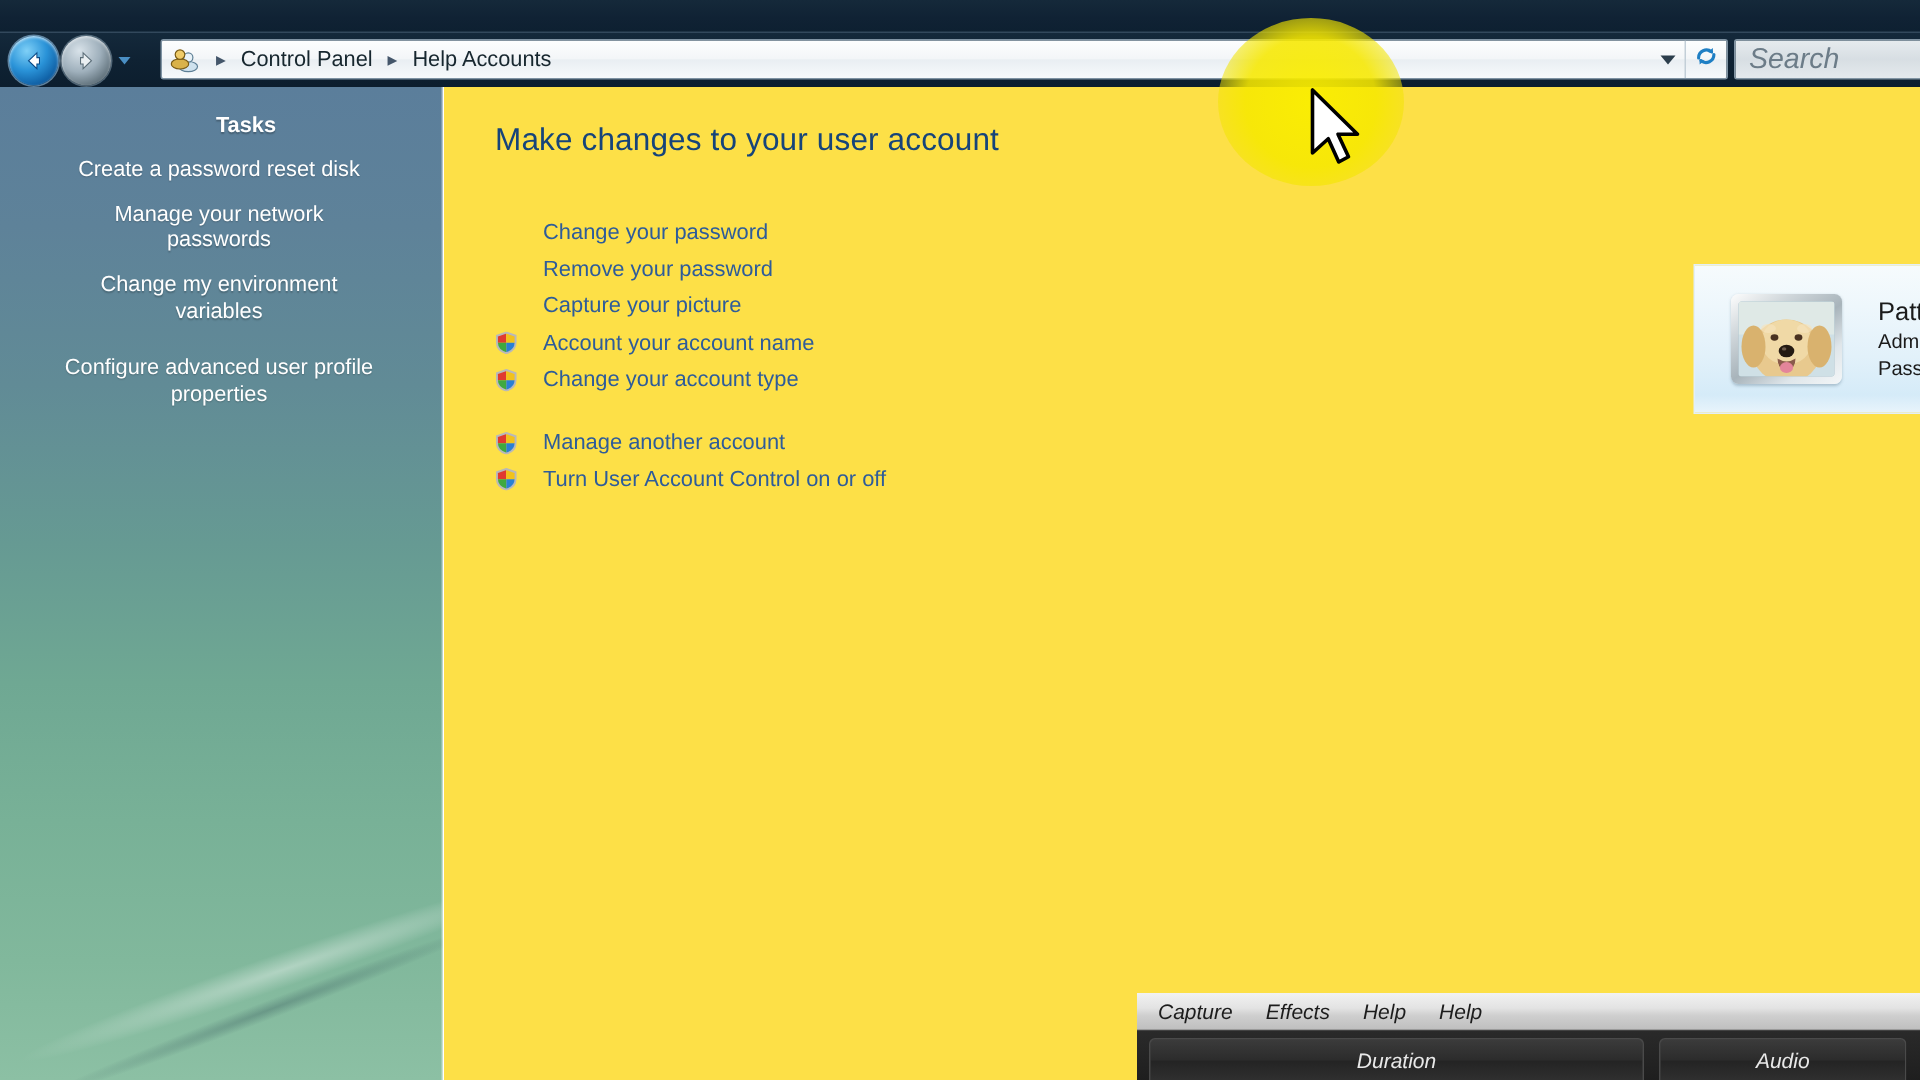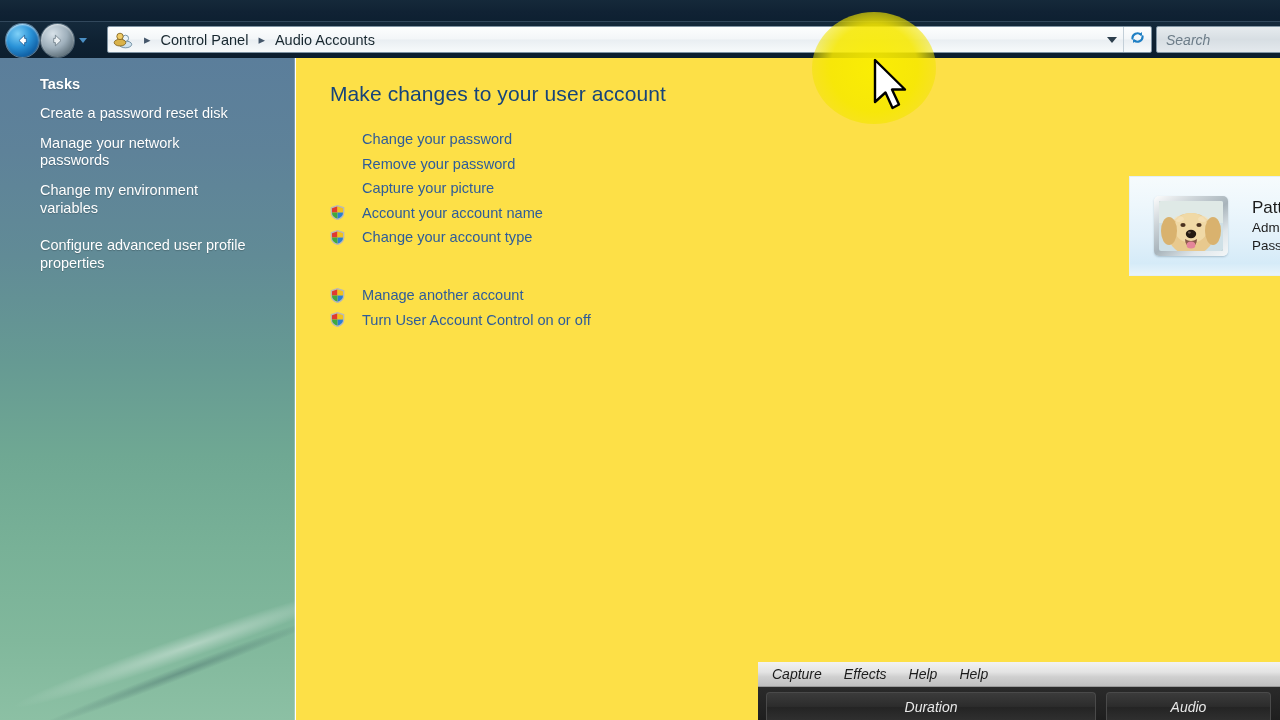--- a/index.html
+++ b/index.html
@@ -141,21 +141,21 @@
     width: 128px; height: 27px;
     background: linear-gradient(180deg,#e6ebee 0%, #d7dee3 50%, #e4e9ed 100%);
     border: 1px solid #8295a4;
     border-radius: 2px;
     box-sizing: border-box;
     display:flex; align-items:center;
     padding-left: 9px;
   }
   .searchbox .ph {
     font-style: italic;
-    font-size: 14px;
+    font-size: 19px;
     color: #6c7c88;
   }
 
   
   .sidebar {
     position: absolute;
     left: 0; top: 58px;
     width: 295px; height: 662px;
     background:
       linear-gradient(180deg,
@@ -190,20 +190,21 @@
   .sidebar-edge {
     position: absolute;
     right: 0; top: 0;
     width: 1px; height: 100%;
     background: rgba(255,255,255,0.22);
   }
   .tasks {
     position: relative;
     padding: 18px 0 0 40px;
     width: 248px;
+    text-align: center;
   }
   .tasks-title {
     font-size: 14.5px;
     font-weight: bold;
     color: #ffffff;
     margin-bottom: 13px;
     text-shadow: 0 1px 1px rgba(0,0,0,0.25);
   }
   .task-link {
     font-size: 14.5px;
@@ -228,21 +229,21 @@
     left: 34px; top: 24px;
     font-size: 21px;
     color: #16447a;
     letter-spacing: 0.1px;
     white-space: nowrap;
   }
   .link-group {
     position: absolute;
     left: 34px;
   }
-  .link-group.g1 { top: 69px; }
+  .link-group.g1 { top: 85px; }
   .link-group.g2 { top: 225px; }
   .linkrow {
     display: flex;
     align-items: center;
     height: 24.5px;
     cursor: pointer;
   }
   .linkrow .shield-slot {
     width: 32px;
     display: flex;
@@ -403,21 +404,21 @@
         <svg width="20" height="18" viewBox="0 0 20 18">
           <ellipse cx="12.5" cy="13.4" rx="6.2" ry="3.4" fill="#cfe2ee" stroke="#5d7f95" stroke-width="0.8"></ellipse>
           <circle cx="12.5" cy="7.3" r="3.1" fill="#e8f2f8" stroke="#5d7f95" stroke-width="0.8"></circle>
           <ellipse cx="7.0" cy="11.6" rx="5.8" ry="3.4" fill="#d9b24a" stroke="#7a5c16" stroke-width="0.8"></ellipse>
           <circle cx="7.0" cy="5.4" r="3.2" fill="#efcb68" stroke="#7a5c16" stroke-width="0.8"></circle>
         </svg>
       </span>
       <span class="crumb-sep">▸</span>
       <span class="crumb">Control Panel</span>
       <span class="crumb-sep">▸</span>
-      <span class="crumb">Audio Accounts</span>
+      <span class="crumb">Help Accounts</span>
     </div>
     <div class="addr-drop">
       <span class="tri"></span>
     </div>
     <div class="addr-refresh">
       <span>
         <svg width="17" height="17" viewBox="0 0 17 17">
           <path d="M3.4 9.6 a5.2 5.2 0 0 1 8.6 -4.0" fill="none" stroke="#1f7fc4" stroke-width="2.1" stroke-linecap="round"></path>
           <path d="M13.6 7.4 a5.2 5.2 0 0 1 -8.6 4.0" fill="none" stroke="#1f7fc4" stroke-width="2.1" stroke-linecap="round"></path>
           <path d="M12.9 3.0 L13.0 6.6 L9.6 5.7 Z" fill="#1f7fc4"></path>

